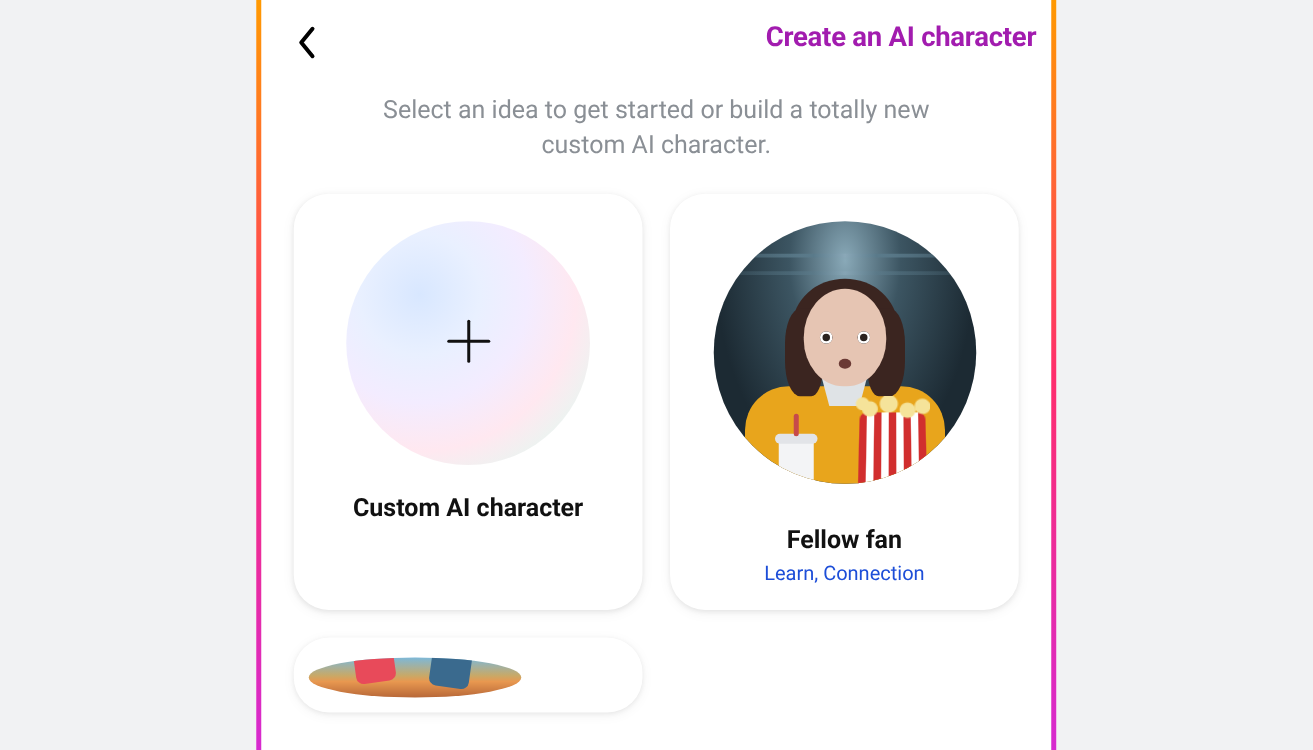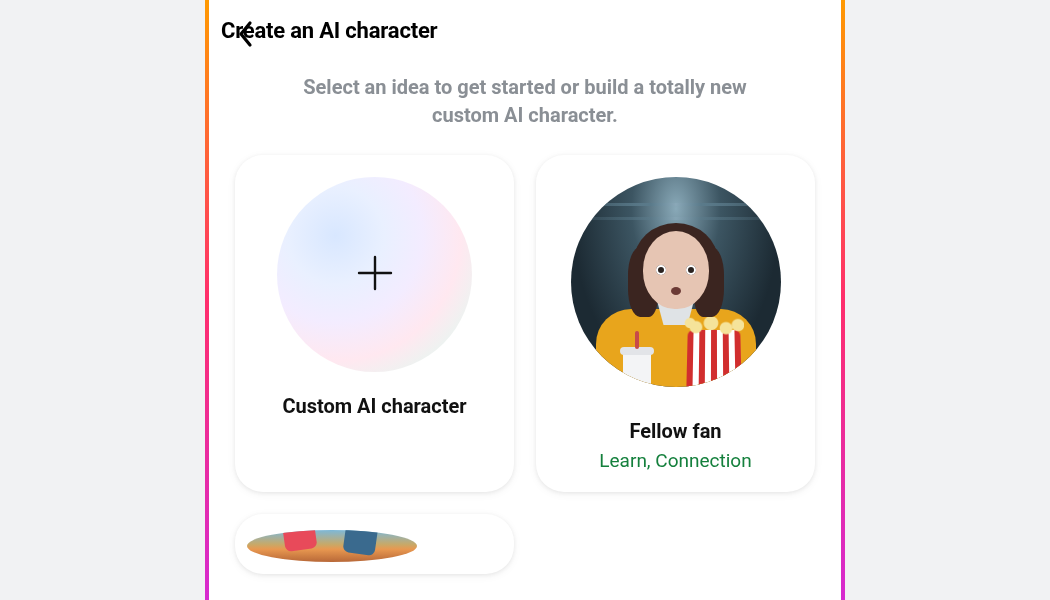--- a/index.html
+++ b/index.html
@@ -41,33 +41,32 @@
       align-items: center;
       justify-content: center;
       cursor: pointer;
     }
     .back-btn svg {
       width: 16px;
       height: 28px;
     }
     .title {
       flex: 1;
-      text-align: left;
+      text-align: right;
       font-size: 22px;
       font-weight: 700;
-      color: #000000;
+      color: #a21caf;
       letter-spacing: -0.2px;
     }
     .subtitle {
       text-align: center;
       font-size: 20px;
       color: #8a8f95;
       line-height: 1.4;
       padding: 16px 80px 26px 80px;
-      font-weight: bold;
     }
     .cards-grid {
       display: grid;
       grid-template-columns: 1fr 1fr;
       gap: 22px;
       padding: 0 26px;
     }
     .card {
       background: #fff;
       border-radius: 28px;
@@ -263,22 +262,22 @@
       border-radius: 2px;
     }
     .card-title {
       font-size: 20px;
       font-weight: 700;
       color: #111;
       margin-top: 32px;
       text-align: center;
     }
     .card-tags {
-      font-size: 19px;
-      color: #15803d;
+      font-size: 16px;
+      color: #1d4ed8;
       margin-top: 6px;
       text-align: center;
     }
     .card-custom {
       padding-bottom: 30px;
     }
     .card-custom .card-title {
       margin-top: 22px;
     }
     .card-fellow .avatar-circle {

